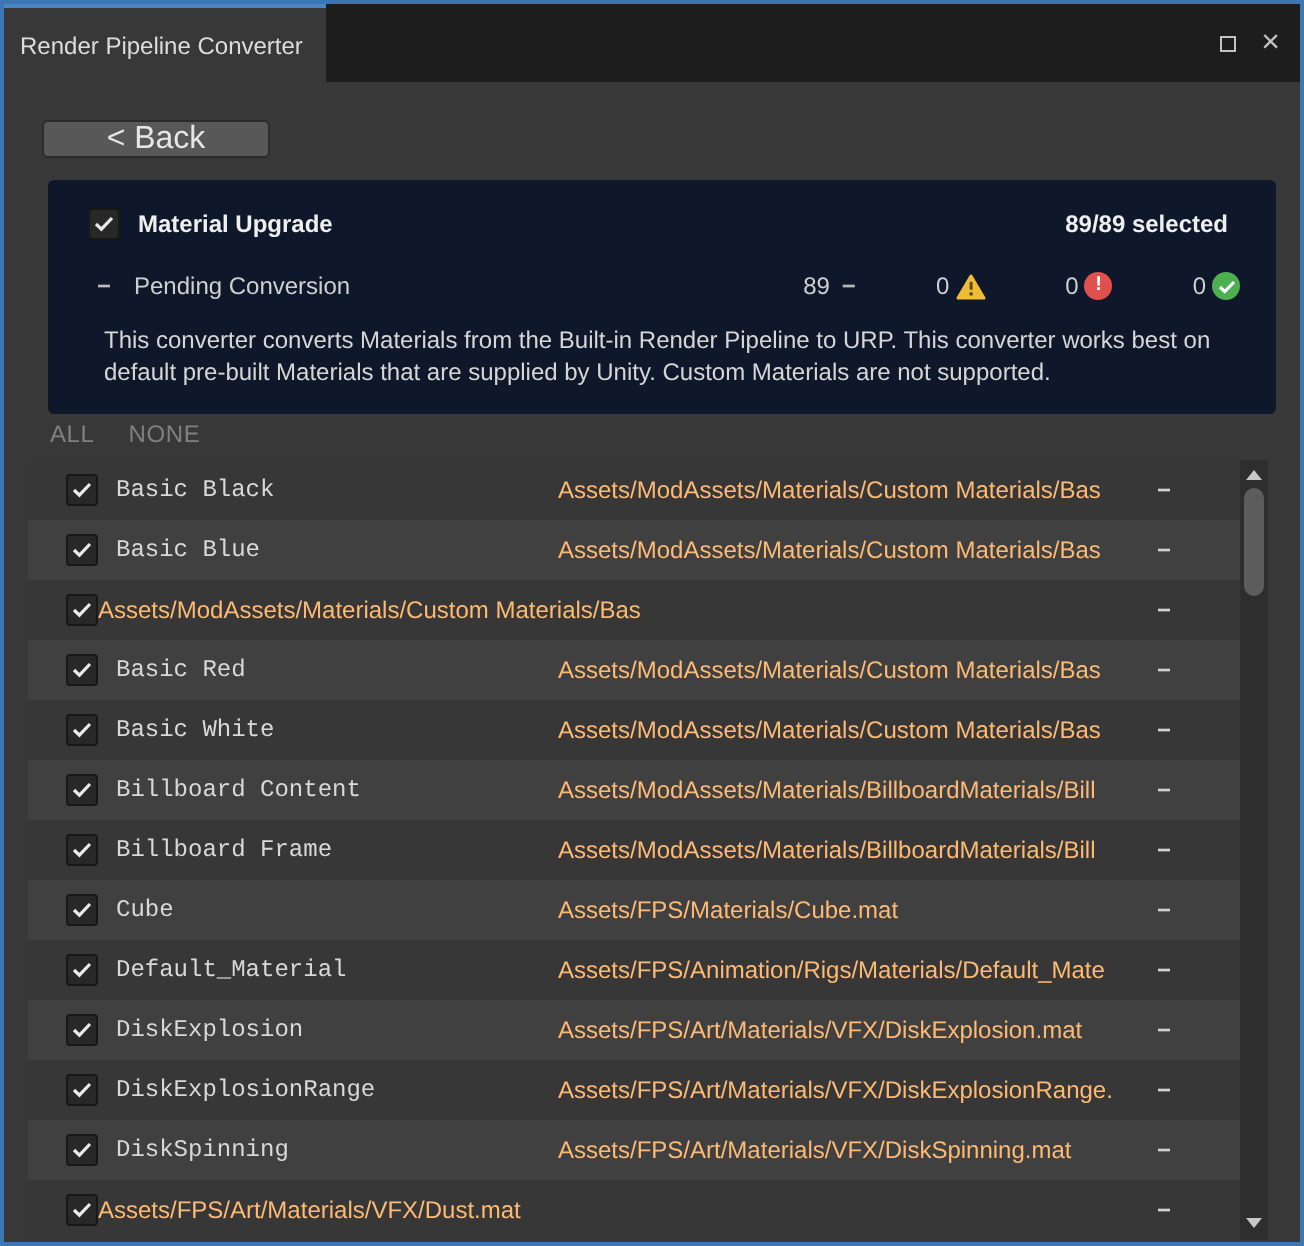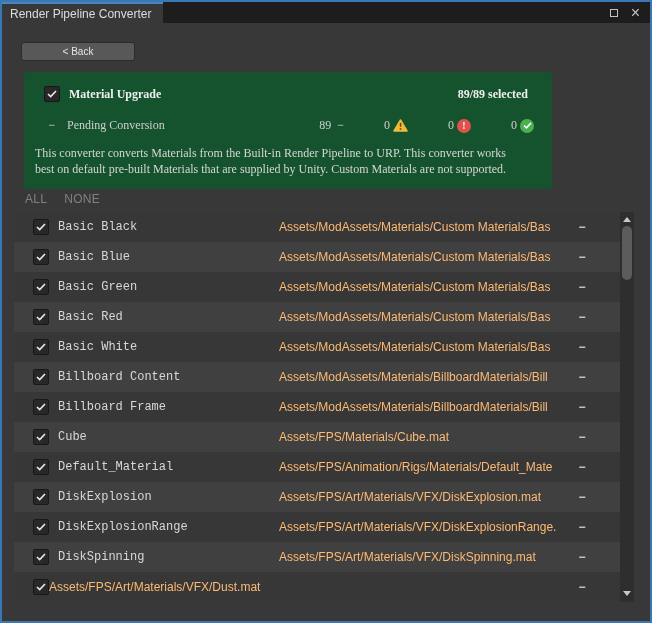--- a/index.html
+++ b/index.html
@@ -2,40 +2,40 @@
 <html><head>
 <meta charset="utf-8">
 <style>
   html,body { margin:0; padding:0; background:#2b2b2b; }
   .window {
     position:relative; width:652px; height:623px; box-sizing:border-box;
     background:#383838; border:2px solid #3b76b5; overflow:hidden;
     font-family:"Liberation Sans","DejaVu Sans",sans-serif; font-size:12px; color:#d4d4d4;
   }
   
-  .titlebar { height:21px; background:#1d1d1d; display:flex; align-items:stretch; }
+  .titlebar { height:39px; background:#1d1d1d; display:flex; align-items:stretch; }
   .tab {
     width:161px; box-sizing:border-box; background:#383838; border-top:2px solid #4c86c2;
     display:flex; align-items:center; padding:0 8px; color:#dcdcdc; cursor:default;
   }
   .titlebar-icons { margin-left:auto; display:flex; align-items:center; gap:13px; padding-right:10px; }
   .menu-dots { position:relative; width:3px; height:3px; background:#c2c2c2; border-radius:50%;
     box-shadow:0 -5px 0 #c2c2c2, 0 5px 0 #c2c2c2; margin:0 2px; }
   .sq { display:block; width:8px; height:8px; border:1px solid #c2c2c2; box-sizing:border-box; }
   .close-glyph { font-size:16px; line-height:1; color:#c2c2c2; }
   
   .bodyarea { position:relative; height:597px; }
   .back-btn {
     position:absolute; left:19px; top:19px; width:114px; height:19px;
     background:#585858; border:1px solid #2b2b2b; border-radius:3px;
-    color:#e6e6e6; font-family:inherit; font-size:10px; padding:0; cursor:default;
-  }
-  
-  .panel { position:absolute; left:22px; top:49px; width:528px; height:117px;
-    background:#14532d; border-radius:3px; box-sizing:border-box;font-family:Liberation Serif, serif; }
+    color:#e6e6e6; font-family:inherit; font-size:16px; padding:0; cursor:default;
+  }
+  
+  .panel { position:absolute; left:22px; top:49px; width:614px; height:117px;
+    background:#0f172a; border-radius:3px; box-sizing:border-box; }
   .panel-row { display:flex; align-items:center; }
   .row1 { padding:14px 24px 0 20px; }
   .row2 { padding:16px 18px 0 20px; color:#cfcfcf; }
   .checkbox {
     width:14px; height:14px; flex:none; background:#282828; border:1px solid #181818;
     border-radius:2px; display:inline-flex; align-items:center; justify-content:center; box-sizing:content-box;
   }
   .panel-title { margin-left:9px; font-weight:bold; color:#efefef; }
   .selected-count { margin-left:auto; font-weight:bold; color:#efefef; }
   .dash-lead { width:16px; flex:none; text-align:center; color:#bbbbbb; font-weight:bold; }
@@ -47,21 +47,21 @@
   .warn-icon { margin-left:3px; display:inline-flex; }
   .err-badge {
     margin-left:3px; width:14px; height:14px; border-radius:50%; background:#e0504c;
     color:#ffffff; font-weight:bold; font-size:10px; line-height:1;
     display:inline-flex; align-items:center; justify-content:center;
   }
   .ok-badge {
     margin-left:3px; width:14px; height:14px; border-radius:50%; background:#4caf50;
     display:inline-flex; align-items:center; justify-content:center;
   }
-  .panel-desc { padding:12px 29px 0 11px; color:#d6d6d6; line-height:16px; }
+  .panel-desc { padding:12px 29px 0 11px; color:#d6d6d6; line-height:16px;margin-left:17px; }
   
   .list-header { position:absolute; left:23px; top:169px; display:flex; gap:17px;
     color:#808080; letter-spacing:0.3px;justify-content:center; }
   .mini-btn { cursor:default; }
   
   .list { position:absolute; left:12px; top:189px; width:606px; }
   .row { height:30px; display:flex; align-items:center; background:#373737; }
   .row.alt { background:#404040; }
   .row .checkbox { margin-left:19px; }
   .row-name { margin-left:9px; width:221px; flex:none; color:#d8d8d8; white-space:nowrap; overflow:hidden;font-family:Liberation Mono, monospace; }
@@ -162,21 +162,20 @@
     <span class="row-path">Assets/ModAssets/Materials/Custom Materials/Bas</span>
     <span class="row-dash">−</span>
   </div>
 
   <div class="row">
     <span class="checkbox">
       <svg class="check-glyph" width="10" height="8" viewBox="0 0 10 8">
               <polyline points="1,4 3.7,6.6 9,1" fill="none" stroke="#e9e9e9" stroke-width="1.6"></polyline>
             </svg>
     </span>
-    <span class="row-name">Basic Green</span>
     <span class="row-path">Assets/ModAssets/Materials/Custom Materials/Bas</span>
     <span class="row-dash">−</span>
   </div>
 
   <div class="row alt">
     <span class="checkbox">
       <svg class="check-glyph" width="10" height="8" viewBox="0 0 10 8">
               <polyline points="1,4 3.7,6.6 9,1" fill="none" stroke="#e9e9e9" stroke-width="1.6"></polyline>
             </svg>
     </span>

